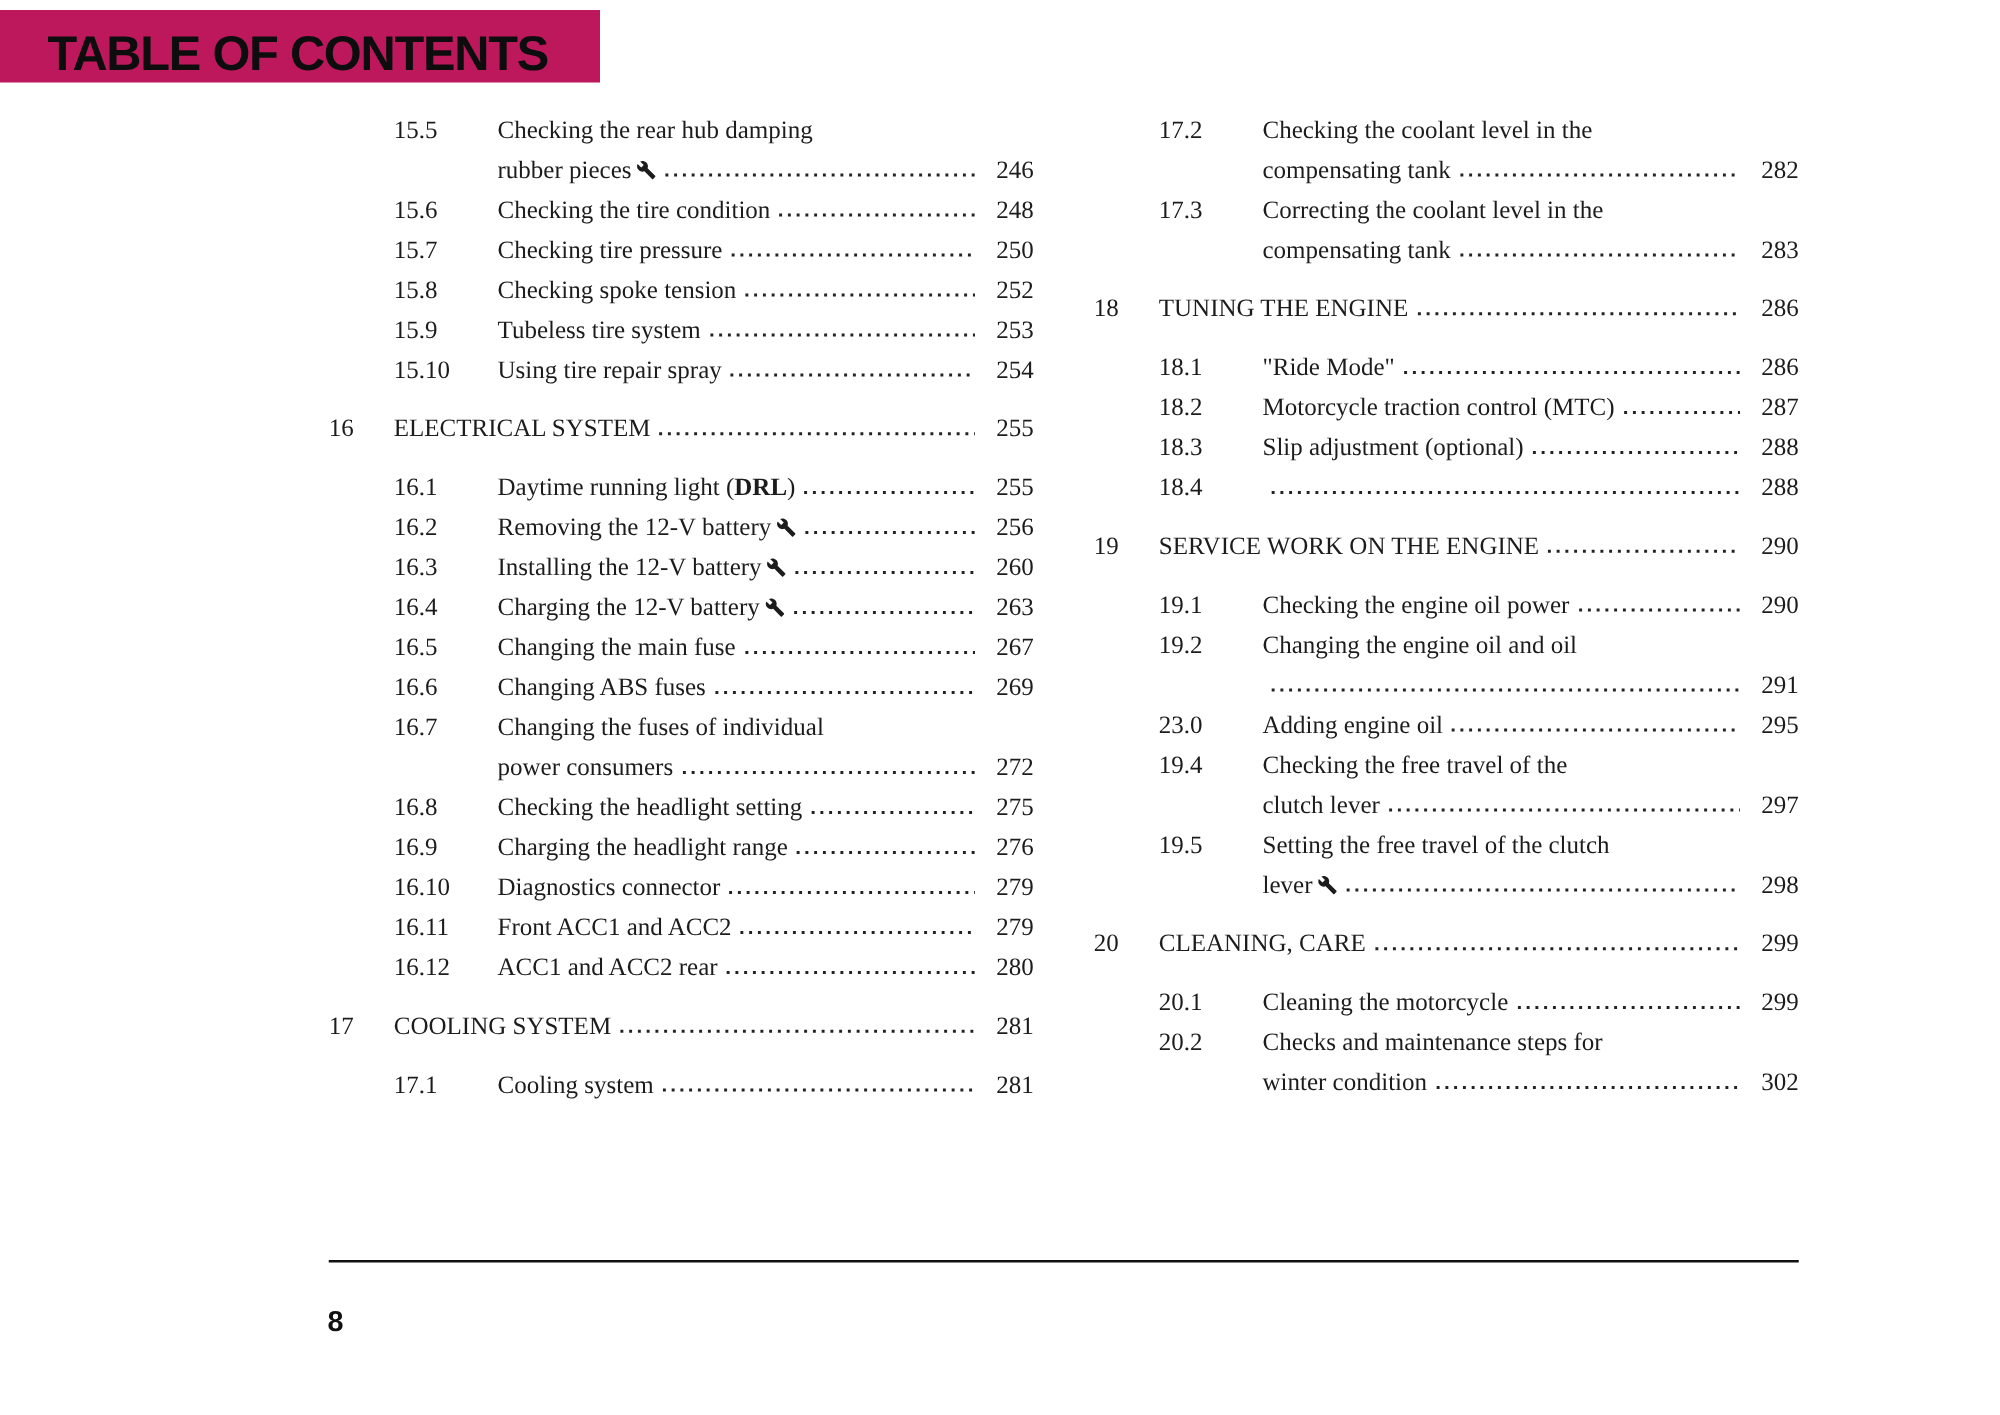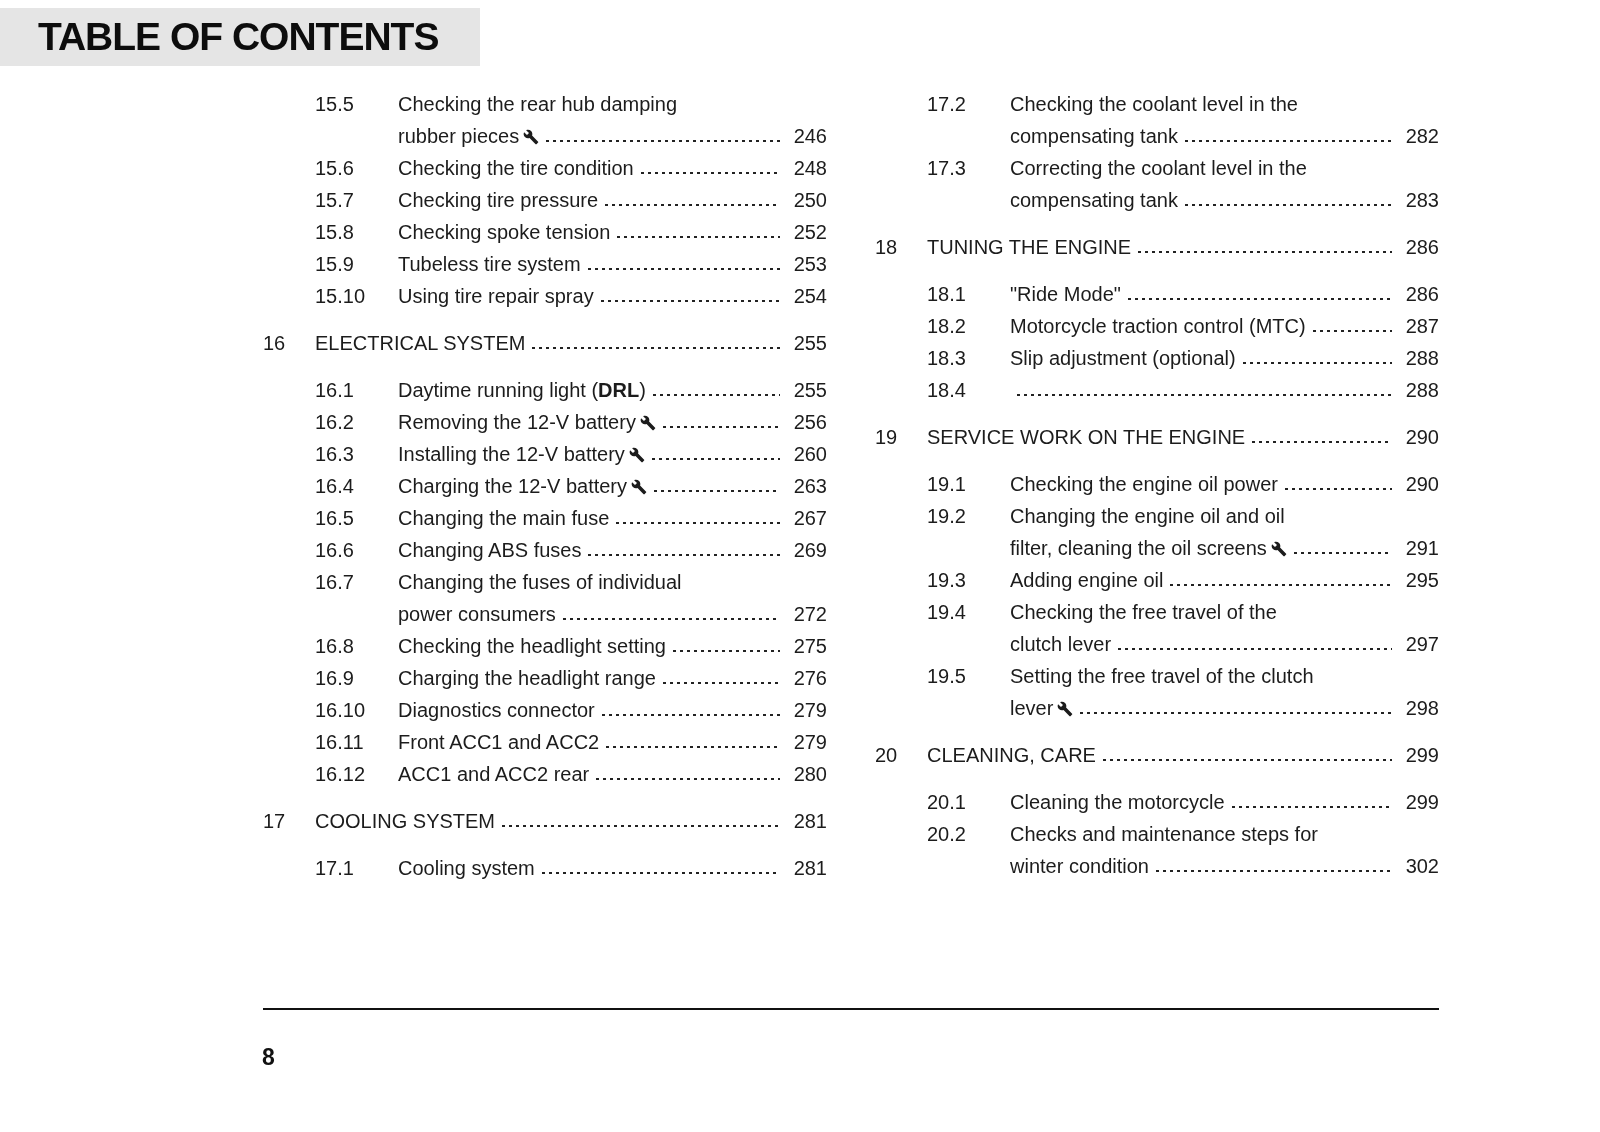--- a/index.html
+++ b/index.html
@@ -49,20 +49,21 @@
   .toc-col {
     width: 564px;
     flex: 0 0 564px;
     font-size: 20px;
     line-height: 32px;
   }
 
   .entry {
     display: flex;
     align-items: flex-start;
+    font-family: Liberation Serif, serif;
   }
   .entry.section {
     margin-top: 15px;
     margin-bottom: 15px;
   }
   .entry.section .num {
     flex: 0 0 52px;
   }
   .entry.sub {
     margin-left: 52px;
@@ -125,21 +126,21 @@
     left: 262px;
     top: 1044px;
     font-size: 23px;
     font-weight: 700;
     color: #111111;
   }
 </style>
 </head>
 <body>
 
-<div class="header-box" style="background: #e5e5e5;">
+<div class="header-box" style="background: #be185d; align-items: flex-end;">
   <span class="header-title">TABLE OF CONTENTS</span>
 </div>
 
 <div class="toc">
   <div class="toc-col">
       <div class="entry sub">
         <span class="num">15.5</span>
         <div class="tblock">
           <div class="tline">Checking the rear hub damping</div>
           <div class="lastline">
@@ -449,30 +450,27 @@
             <span class="leader"></span>
             <span class="pagenum">290</span>
           </div>
         </div>
       </div>
       <div class="entry sub">
         <span class="num">19.2</span>
         <div class="tblock">
           <div class="tline">Changing the engine oil and oil</div>
           <div class="lastline">
-            <span class="ttext">filter, cleaning the oil screens<svg class="wrench" viewBox="0 0 24 24" aria-hidden="true">
-                <path d="M22.7 19l-9.1-9.1c.9-2.3.4-5-1.5-6.9-2-2-5-2.4-7.4-1.3L9 6 6 9 1.6 4.7C.4 7.1.9 10.1 2.9 12.1c1.9 1.9 4.6 2.4 6.9 1.5l9.1 9.1c.4.4 1 .4 1.4 0l2.3-2.3c.5-.4.5-1.1.1-1.4z"></path>
-              </svg></span>
             <span class="leader"></span>
             <span class="pagenum">291</span>
           </div>
         </div>
       </div>
       <div class="entry sub">
-        <span class="num">19.3</span>
+        <span class="num">23.0</span>
         <div class="tblock">
           <div class="lastline">
             <span class="ttext">Adding engine oil</span>
             <span class="leader"></span>
             <span class="pagenum">295</span>
           </div>
         </div>
       </div>
       <div class="entry sub">
         <span class="num">19.4</span>

